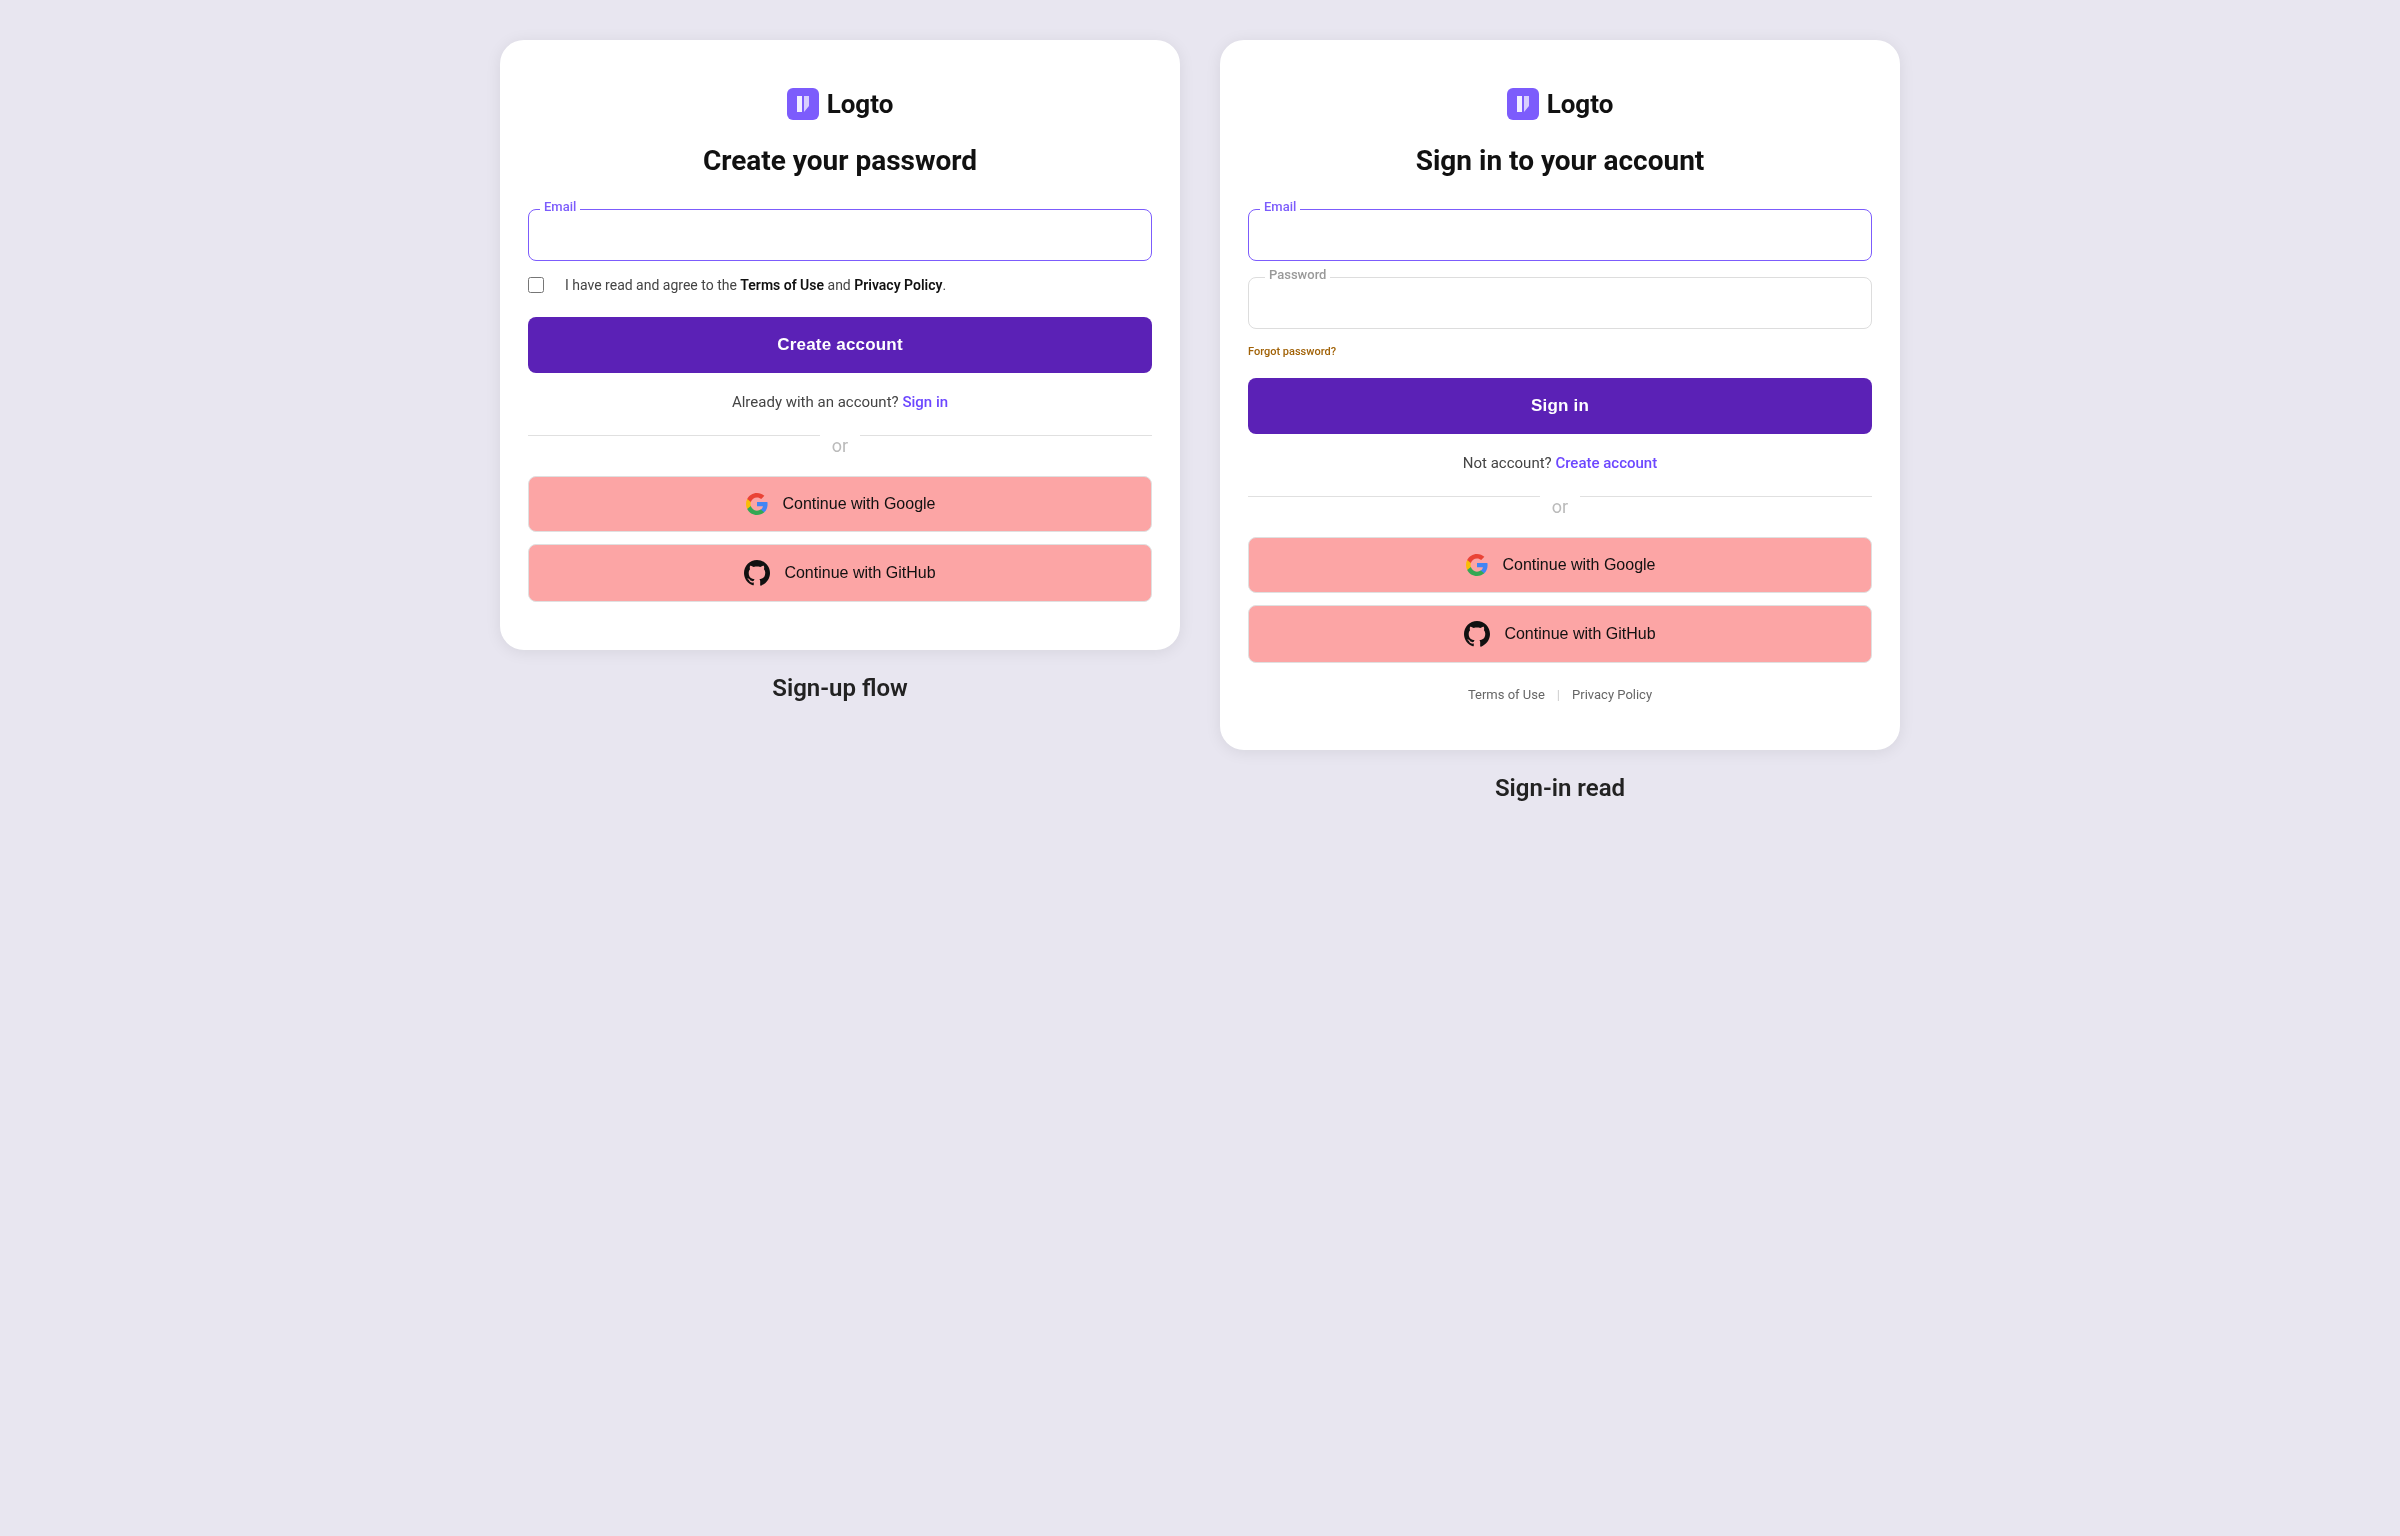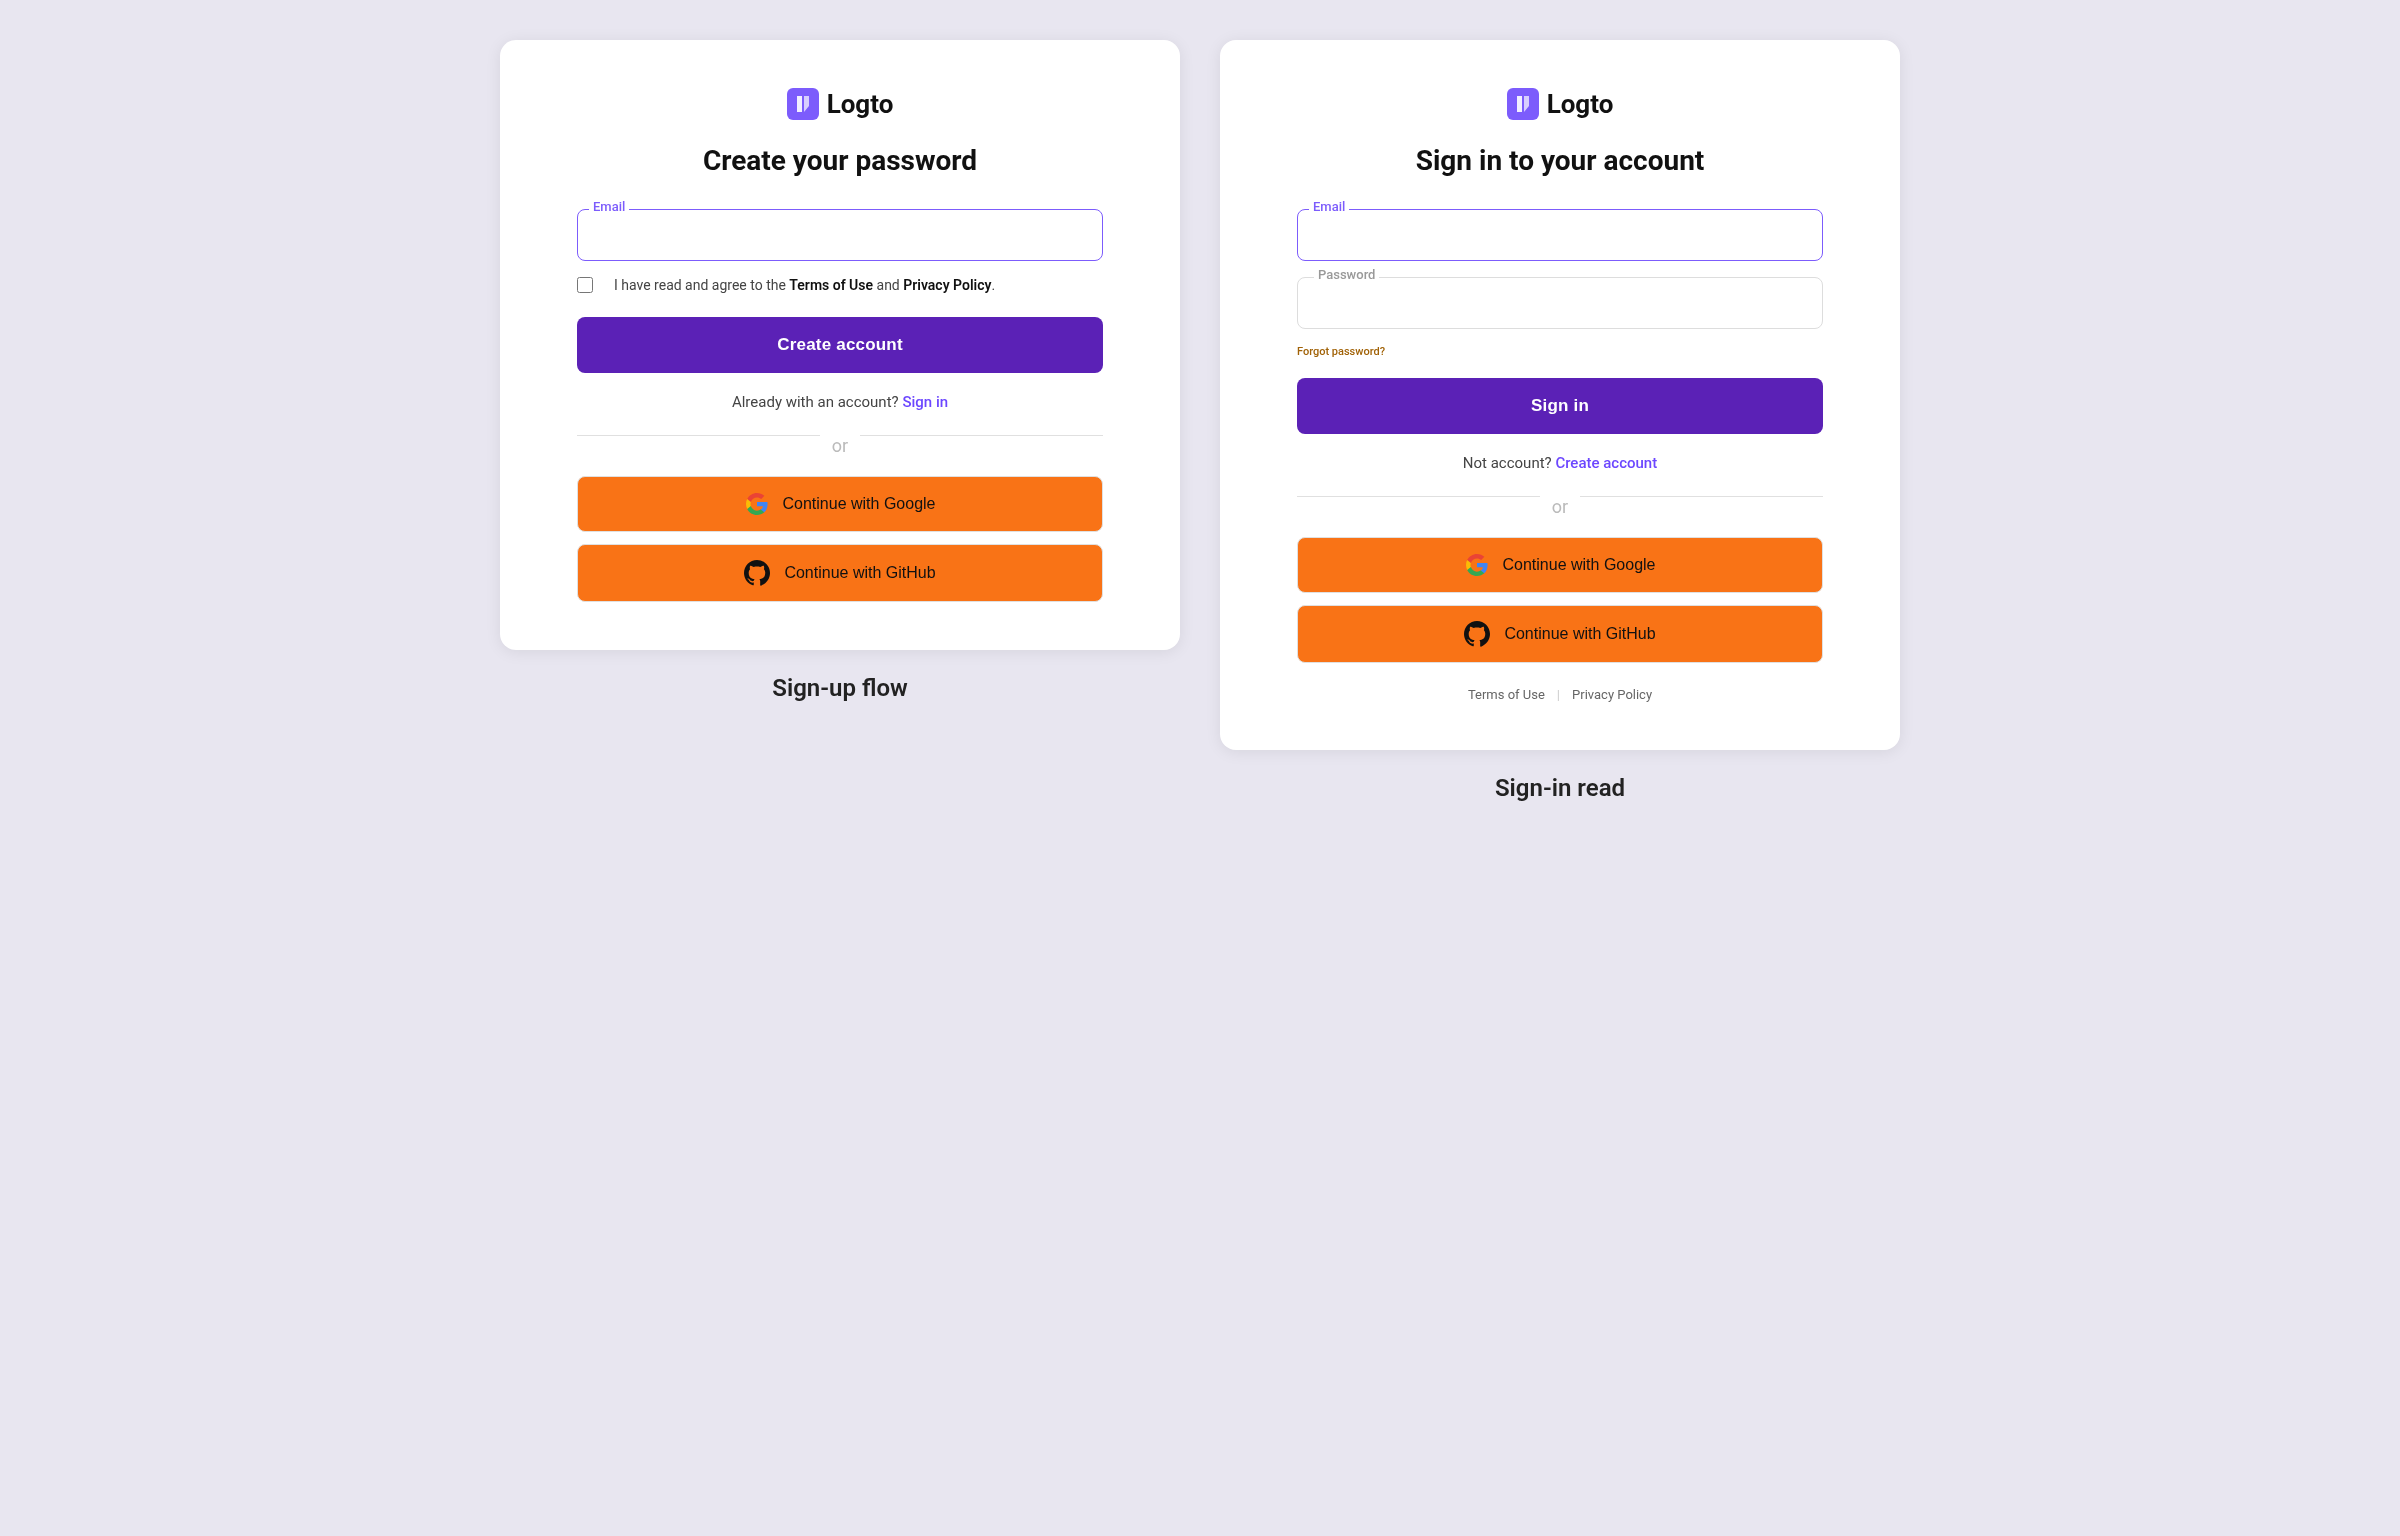--- a/index.html
+++ b/index.html
@@ -16,22 +16,22 @@
 
     .flow-container {
       display: flex;
       flex-direction: column;
       align-items: center;
       gap: 24px;
     }
 
     .card {
       background: #fff;
-      border-radius: 16px;
-      padding: 48px 77px;
+      border-radius: 24px;
+      padding: 48px 28px;
       width: 680px;
       box-shadow: 0 2px 16px rgba(0,0,0,0.08);
     }
 
     .logo-area {
       display: flex;
       align-items: center;
       justify-content: center;
       gap: 8px;
       margin-bottom: 24px;
@@ -167,21 +167,21 @@
       display: flex;
       align-items: center;
       justify-content: center;
       gap: 14px;
       border: 1.5px solid #e0e0e0;
       border-radius: 8px;
       padding: 15px;
       font-size: 16px;
       font-weight: 500;
       color: #111;
-      background: #f97316;
+      background: #fca5a5;
       cursor: pointer;
       margin-bottom: 12px;
     }
 
     .social-btn:last-child {
       margin-bottom: 0;
     }
 
     .google-icon {
       width: 24px;

